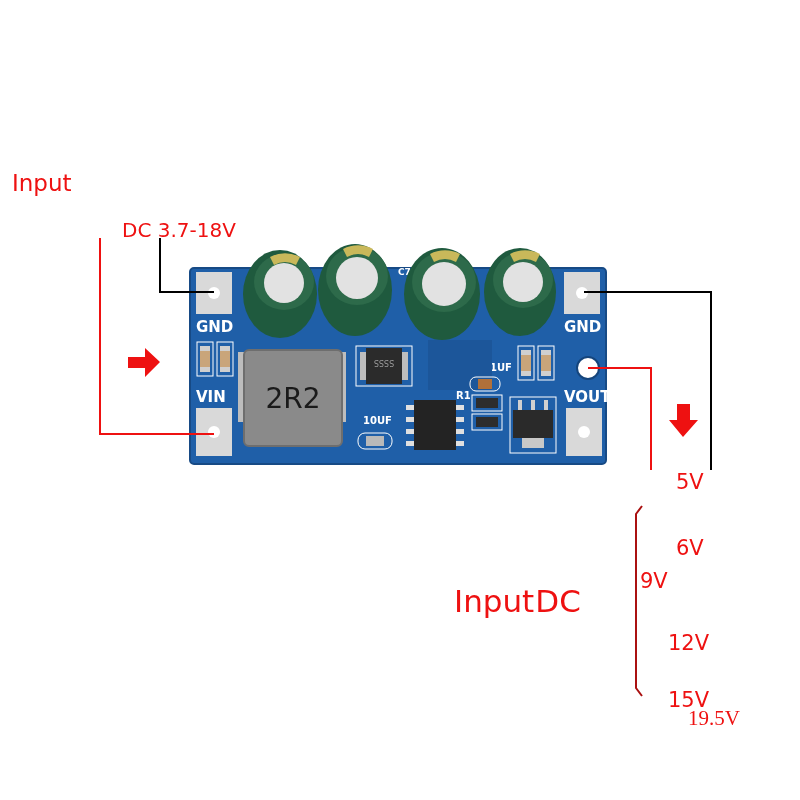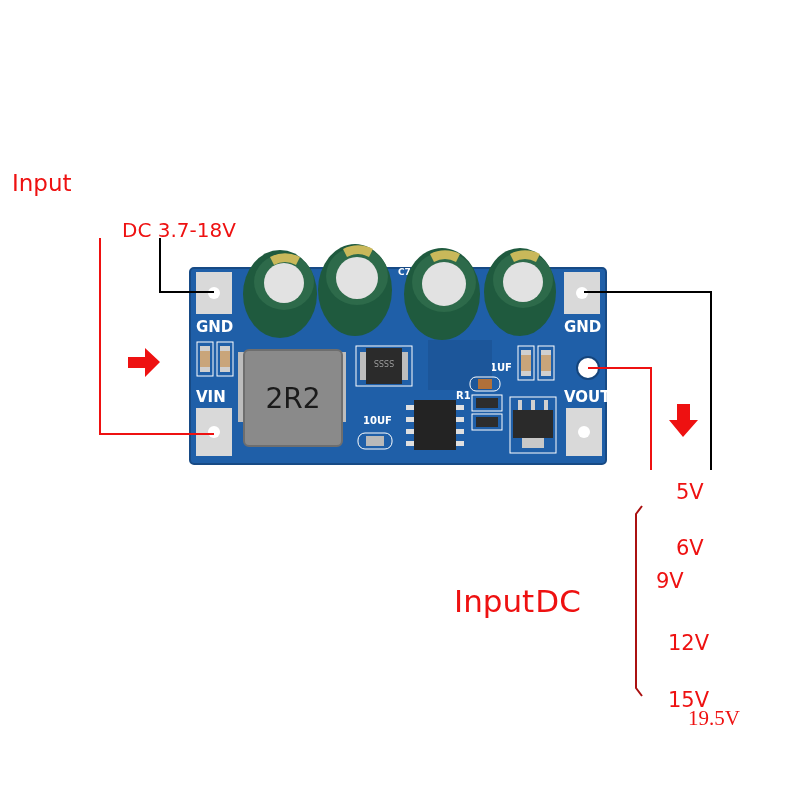--- a/index.html
+++ b/index.html
@@ -166,19 +166,19 @@
     <polygon points="128,357 145,357 145,348 160,362 145,377 145,368 128,368" fill="#ee1111"></polygon>
     <polygon points="677,404 690,404 690,420 698,420 683,437 669,420 677,420" fill="#ee1111"></polygon>
 
     <path d="M642 506 L636 514 L636 688 L642 696" fill="none" stroke="#aa1111" stroke-width="2"></path>
   </svg>
 
   <div class="lbl" id="input-label">Input</div>
   <div class="lbl" id="input-range">DC 3.7-18V</div>
   <div class="lbl" id="output-label"><span>Input</span><span style="margin-left:1px">DC</span></div>
 
-  <div class="volt" style="left:676px;top:482px;">5V</div>
+  <div class="volt" style="left:676px;top:472px;">5V</div>
   <div class="volt" style="left:676px;top:538px;">6V</div>
-  <div class="volt" style="left:656px;top:571px;">9V</div>
+  <div class="volt" style="left:640px;top:571px;">9V</div>
   <div class="volt" style="left:668px;top:617px;margin-top:16px;">12V</div>
   <div class="volt" style="left:668px;top:663px;margin-top:27px;">15V</div>
   <div class="volt" style="left:688px;top:708px;font-family:Liberation Serif, serif;">19.5V</div>
 </div>
 
 </body></html>

